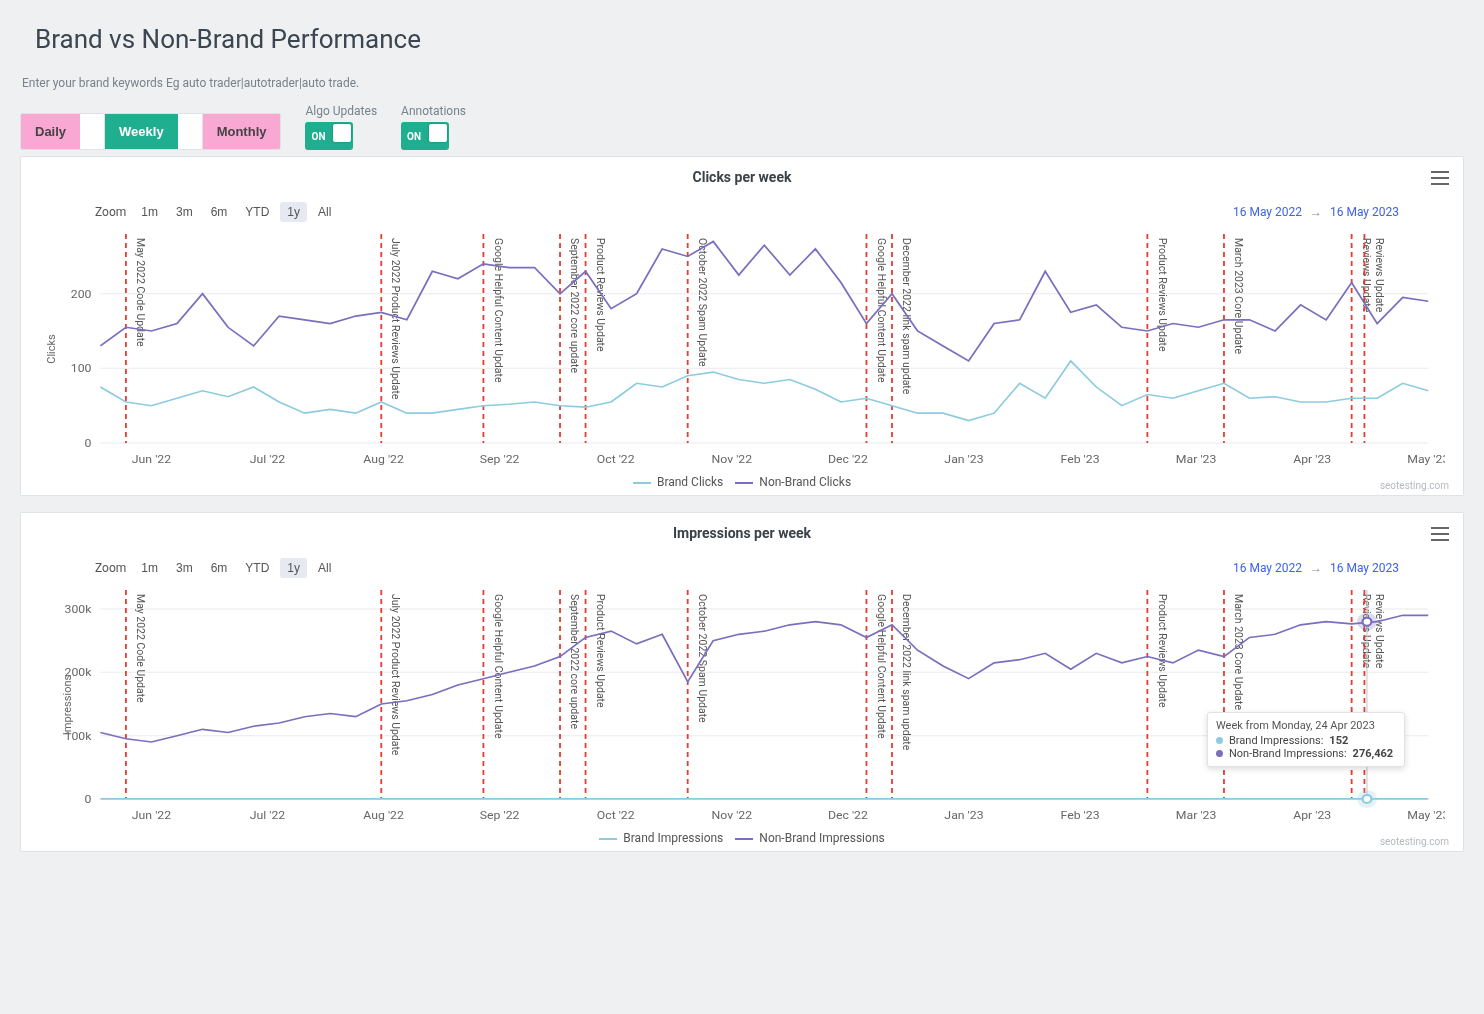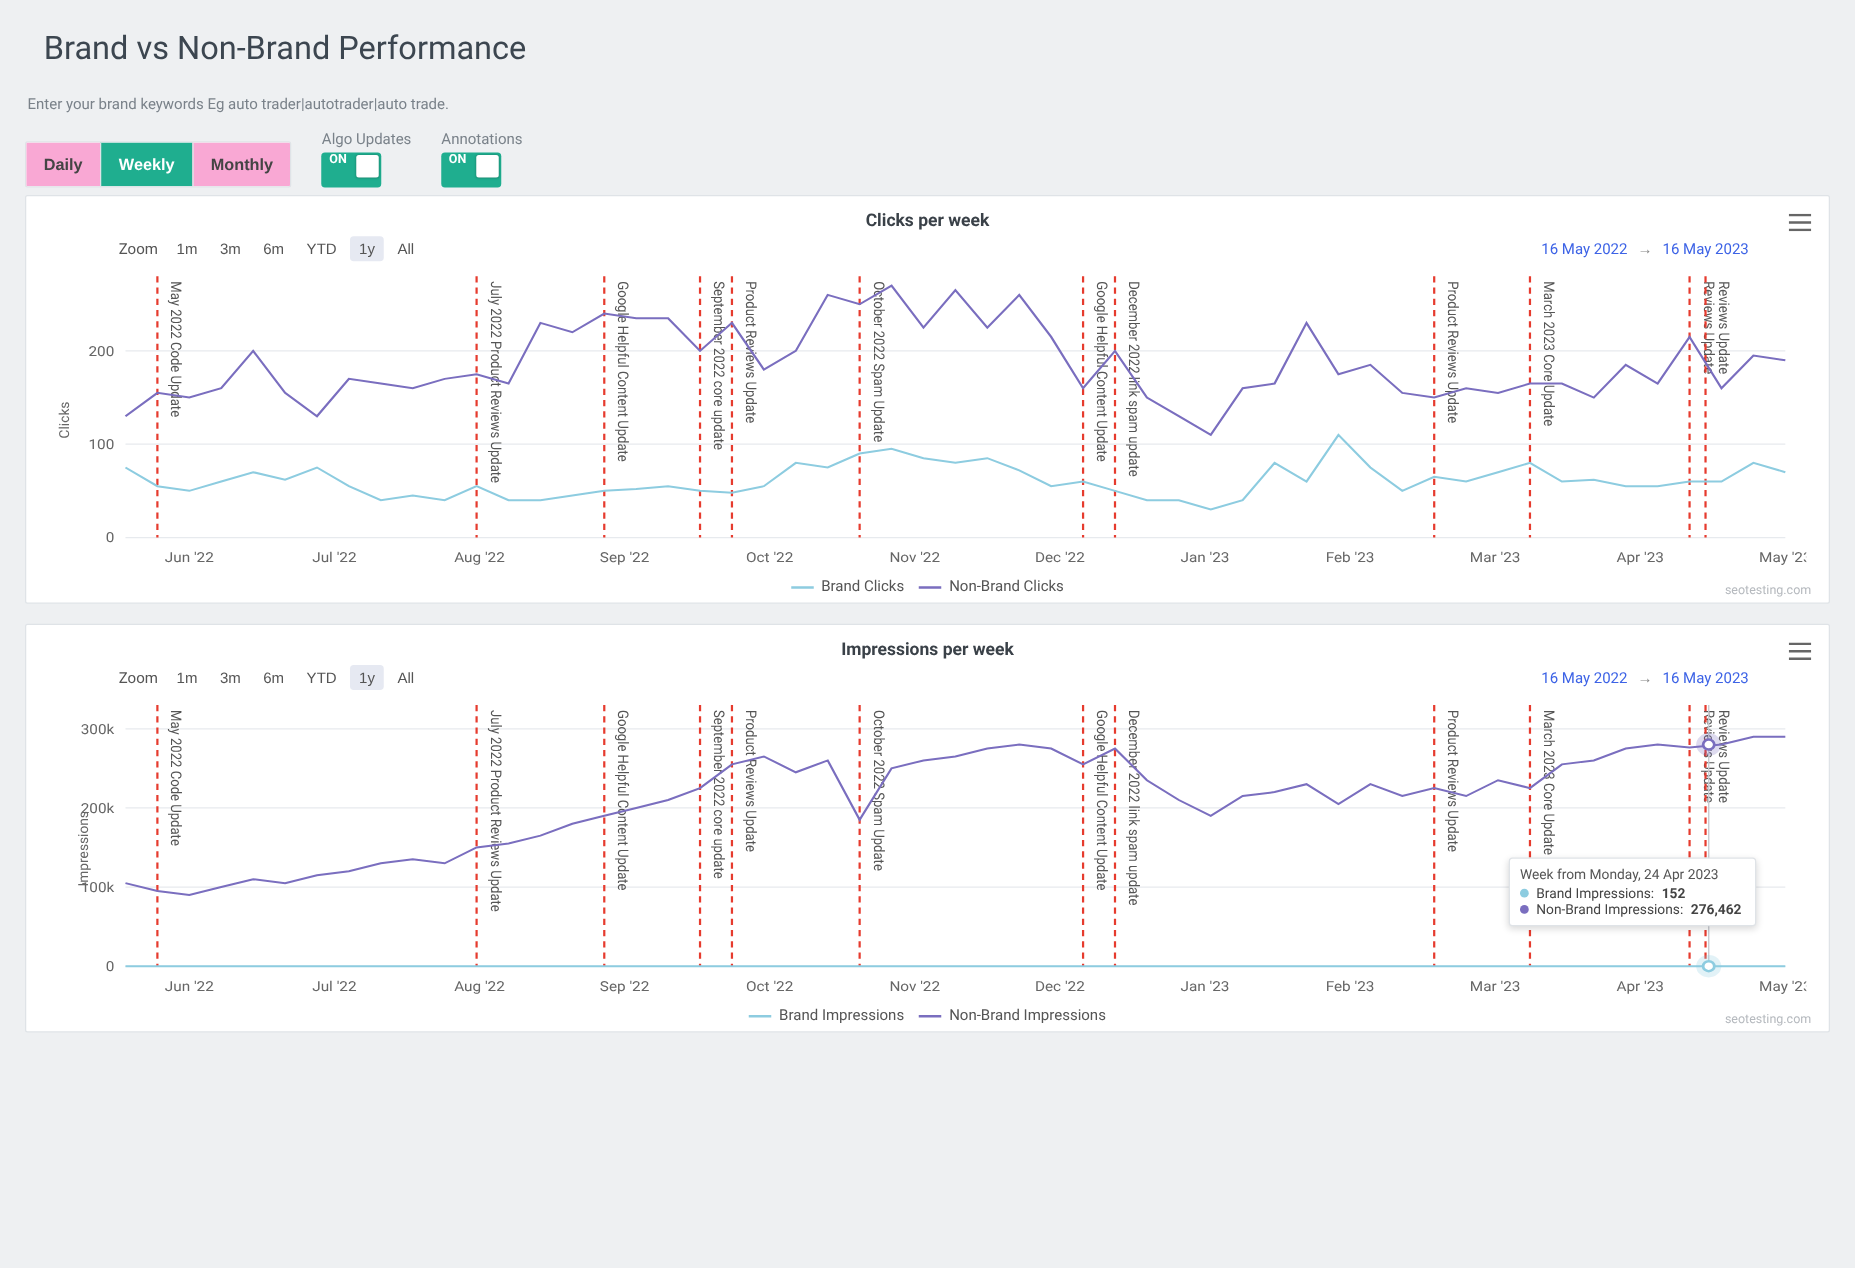--- a/index.html
+++ b/index.html
@@ -21,33 +21,33 @@
   h1{font-weight:400;font-size:26px;margin:12px 0 22px 15px;color:#3c4650;}
   
   .controls{display:flex;align-items:center;gap:6px;margin-bottom:2px;}
   .brand-input{width:530px;height:34px;border:1px solid var(--border);background:#fff;border-radius:2px;padding:0 10px;font-size:14px;color:#555;}
   .save-btn{height:36px;padding:0 18px;background:var(--accent);color:#fff;border:none;font-weight:700;font-size:14px;border-radius:2px;cursor:pointer;}
   .helper{font-size:12px;color:var(--muted);margin:4px 0 14px 2px;}
   
   .row2{display:flex;align-items:flex-end;gap:24px;margin-bottom:6px;}
   .period-group{display:inline-flex;border:1px solid var(--border);background:#fff;border-radius:2px;overflow:hidden;}
   .period-btn{padding:10px 14px;font-size:13px;font-weight:700;color:#444;border:none;background:#f9a8d4;cursor:pointer;}
-  .period-btn + .period-btn{border-left:1px solid var(--border);}
+  .period-btn + .period-btn{border-left:1px solid var(--border);margin-left:24px;}
   .period-btn.active{background:var(--accent);color:#fff;}
   .toggle-col{display:flex;flex-direction:column;align-items:flex-start;gap:4px;}
   .toggle-label{font-size:12px;color:var(--muted);}
-  .switch{position:relative;width:48px;height:28px;background:var(--accent);border-radius:3px;cursor:pointer;display:flex;align-items:flex-start;}
+  .switch{position:relative;width:48px;height:28px;background:var(--accent);border-radius:3px;cursor:pointer;display:flex;align-items:center;}
   .switch .on-text{color:#fff;font-size:10px;font-weight:700;margin-left:6px;}
   .switch .knob{position:absolute;right:2px;top:2px;width:18px;height:18px;background:#fff;border-radius:2px;box-shadow:0 0 2px rgba(0,0,0,.3);}
   
   .panel{background:#fff;border:1px solid var(--border);border-radius:2px;padding:10px 14px 6px 14px;margin-bottom:16px;position:relative;}
   .chart-title{text-align:center;font-weight:700;font-size:14px;color:#3a4148;margin:2px 0 2px 0;}
   .menu-icon{position:absolute;right:14px;top:14px;cursor:pointer;}
   .menu-icon svg{display:block;}
-  .zoom-row{display:flex;align-items:center;justify-content:space-between;font-size:12px;color:#555;margin:4px 50px 4px 60px;}
+  .zoom-row{display:flex;align-items:center;justify-content:space-between;font-size:12px;color:#555;margin:17px 50px 4px 60px;}
   .zoom-left{display:flex;align-items:center;gap:4px;}
   .zoom-left .zlabel{margin-right:4px;}
   .zbtn{padding:3px 7px;border:none;background:transparent;font-size:12px;color:#555;cursor:pointer;border-radius:3px;text-align:center;}
   .zbtn.active{background:#e6e9f2;}
   .range-right{display:flex;align-items:center;gap:8px;color:var(--link-blue);}
   .range-right .arrow{color:#888;}
   .chart-wrap{position:relative;height:245px;margin:0 4px;}
   .chart-wrap.impr{height:245px;}
   .ylabel{position:absolute;left:-2px;top:50%;transform:translateY(-50%) rotate(-90deg);transform-origin:center;font-size:11px;color:#666;}
   svg.chart{display:block;width:100%;height:100%;}

